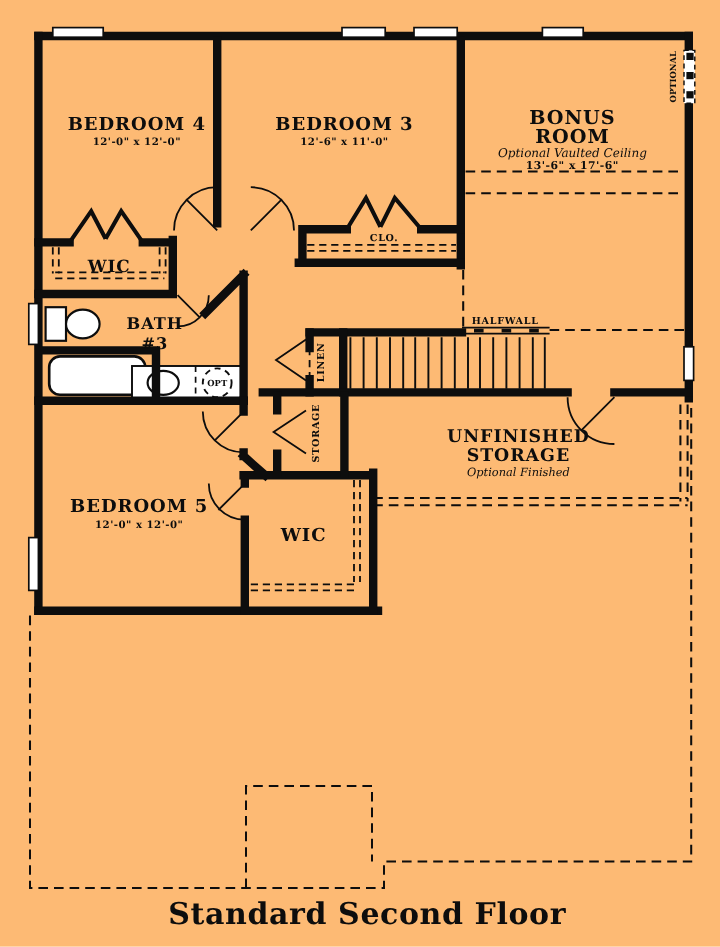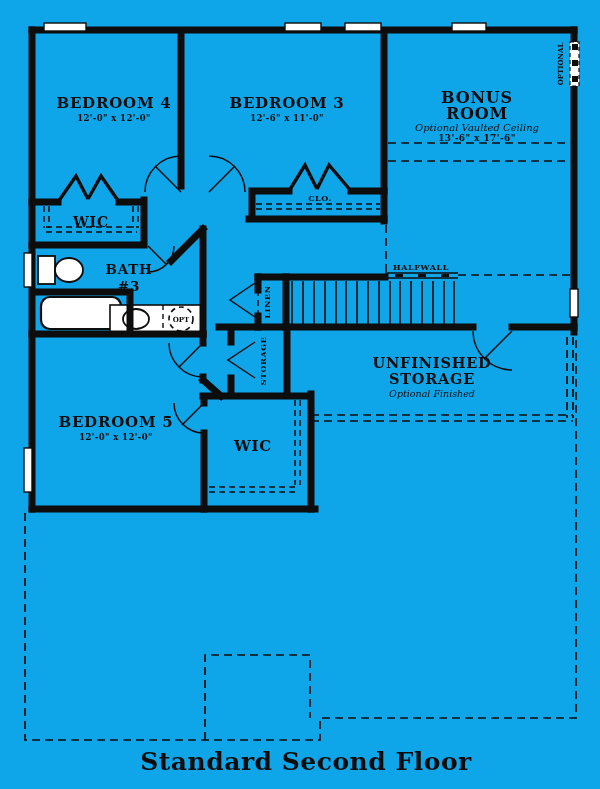--- a/index.html
+++ b/index.html
@@ -1,16 +1,16 @@
 <!DOCTYPE html>
 <html><head>
 <meta charset="utf-8">
 <style>
   html,body{margin:0;padding:0;background:#ffffff;}
-  .stage{position:relative;width:600px;height:789px;background:#0ea5e9;overflow:hidden;
+  .stage{position:relative;width:600px;height:789px;background:#fdba74;overflow:hidden;
          font-family:"DejaVu Serif", serif;}
   svg{position:absolute;left:0;top:0;}
   svg text{fill:#0d0d0d;}
   .room-name{font-weight:bold;font-size:15px;letter-spacing:.8px;}
   .room-dims{font-size:8.5px;font-weight:bold;letter-spacing:.4px;}
   .small-label{font-size:8px;font-weight:bold;letter-spacing:.6px;}
   .tiny-label{font-size:7px;font-weight:bold;}
   .italic-note{font-style:italic;font-size:10px;}
   .title-text{font-weight:bold;font-size:25px;letter-spacing:.5px;}
 </style>

